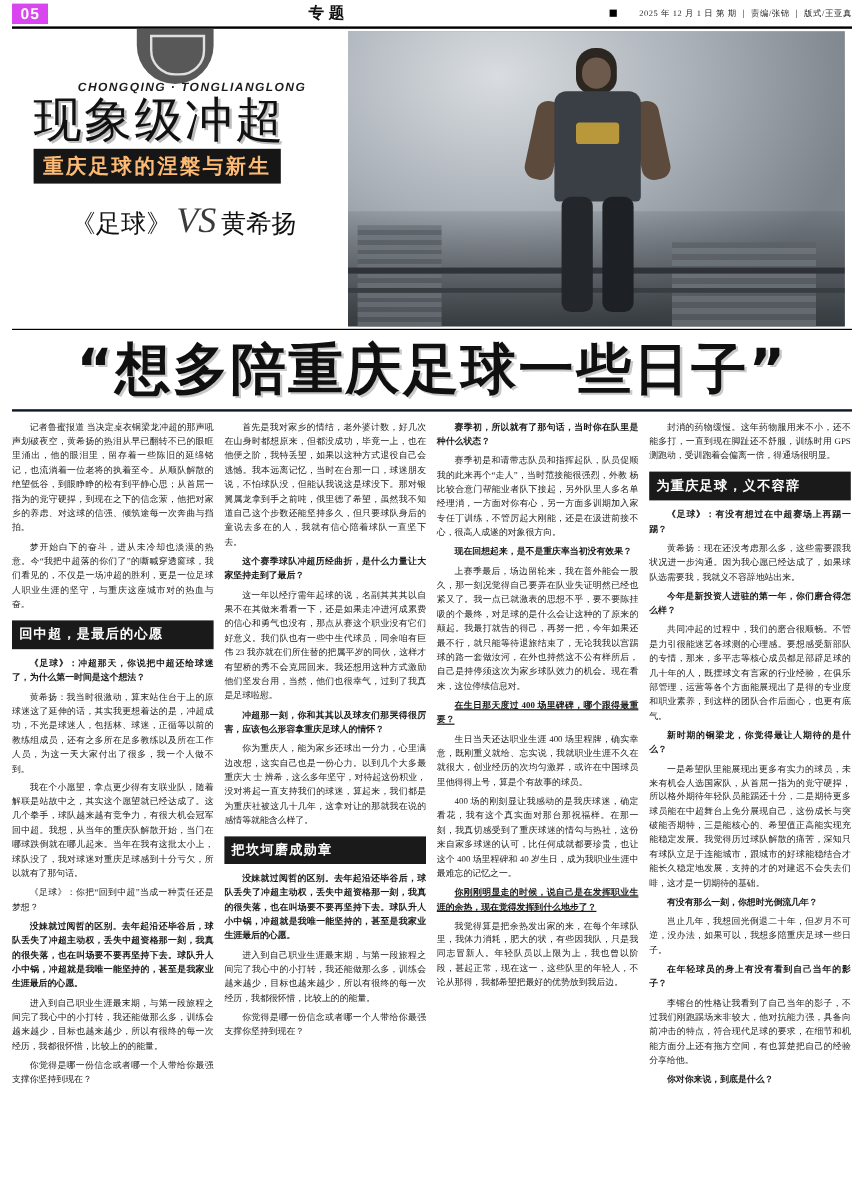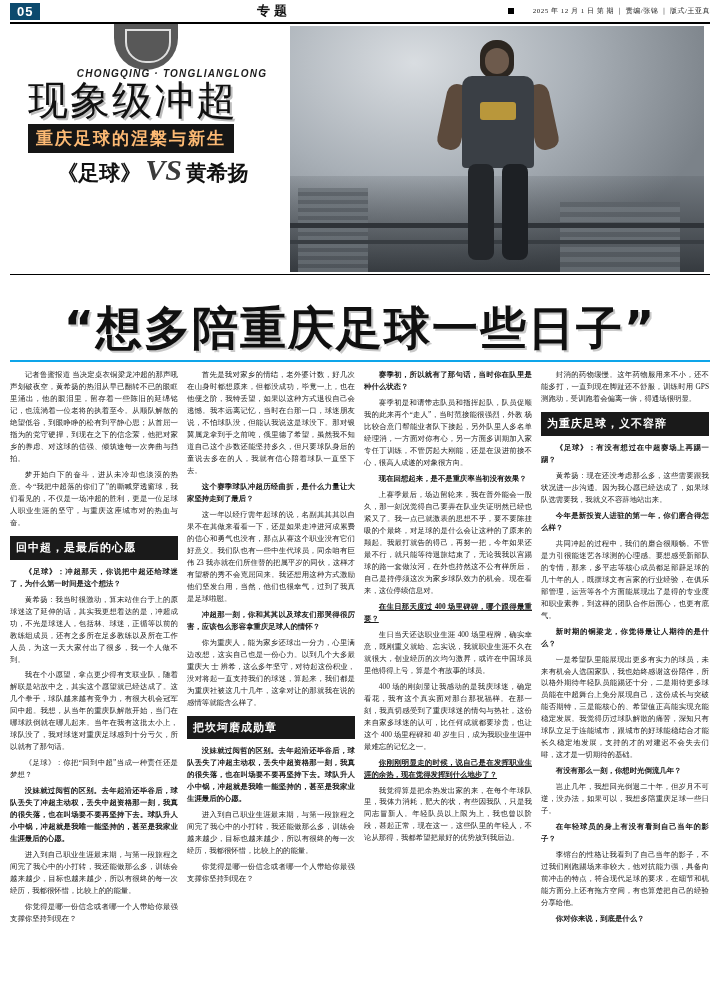--- a/index.html
+++ b/index.html
@@ -6,42 +6,42 @@
   body{
     width:720px;height:996px;background:#ffffff;
     font-family:"Liberation Serif", serif;
     color:#111;
     overflow:hidden;
   }
   .page{position:relative;width:720px;height:996px;box-sizing:border-box;padding:0 10px;}
 
   
   .masthead{display:flex;align-items:center;height:22px;border-bottom:2px solid #000;}
-  .page-num{background:#0c4a6e;color:#fff;font-weight:bold;font-size:13px;
+  .page-num{background:#d946ef;color:#fff;font-weight:bold;font-size:13px;
     padding:1px 7px;letter-spacing:1px;font-family:"Liberation Sans",sans-serif;}
   .mast-mid{flex:1;text-align:center;font-weight:bold;font-size:13px;letter-spacing:4px;}
   .mast-right{font-size:7px;color:#222;letter-spacing:0.5px;display:flex;align-items:center;gap:19px;}
   .mast-sq{display:inline-block;width:6px;height:6px;background:#000;}
 
   
   .hero{position:relative;height:250px;border-bottom:1px solid #000;}
   .crest{position:absolute;left:104px;top:0;width:64px;height:46px;
     background:#4a4a4a;border-radius:0 0 32px 32px;opacity:.92;}
   .crest:after{content:"";position:absolute;left:11px;top:5px;width:42px;height:30px;
     border:2px solid #ddd;border-radius:0 0 21px 21px;}
-  .arc-text{position:absolute;left:27px;top:44px;width:270px;text-align:center;
+  .arc-text{position:absolute;left:15px;top:44px;width:270px;text-align:center;
     font-family:"Liberation Sans",sans-serif;font-size:10px;font-style:italic;
     font-weight:bold;letter-spacing:1.2px;color:#1c1c1c;}
   .title-block{position:absolute;left:18px;top:56px;width:270px;}
   .big-title{font-size:40px;font-weight:normal;letter-spacing:2px;line-height:1;
     color:#111;font-family:"DejaVu Sans",sans-serif;
     text-shadow:2px 2px 0 #bdbdbd;}
   .sub-bar{margin-top:4px;background:#161616;color:#fdba74;font-size:17px;font-weight:bold;
     letter-spacing:2px;padding:3px 8px;display:inline-block;}
-  .vs-line{text-align:center;width:250px;font-size:21px;font-weight:bold;}
+  .vs-line{margin-top:14px;text-align:center;width:250px;font-size:21px;font-weight:normal;}
   .vs-line .vs{font-size:30px;color:#3b3b3b;font-style:italic;padding:0 4px;}
   .photo{position:absolute;right:6px;top:2px;width:414px;height:246px;overflow:hidden;
     background:linear-gradient(180deg,#9fa6ad 0%,#7d858d 40%,#585f66 75%,#3e444a 100%);}
   .ph-sky{position:absolute;inset:0;background:
      radial-gradient(ellipse at 30% 15%,#d9dde1 0%,#a9b0b7 40%,#7b8289 75%);}
   .ph-build{position:absolute;bottom:0;left:0;right:0;height:96px;
      background:linear-gradient(180deg,rgba(60,66,72,.15),rgba(30,34,38,.75));}
   .ph-build:before{content:"";position:absolute;left:8px;bottom:0;width:70px;height:84px;
      background:repeating-linear-gradient(0deg,#6b7278 0 4px,#555b61 4px 8px);opacity:.8;}
   .ph-build:after{content:"";position:absolute;right:24px;bottom:0;width:120px;height:70px;
@@ -52,22 +52,22 @@
   .p-head{position:absolute;left:40px;top:0;width:34px;height:38px;background:#2c2620;border-radius:16px 16px 13px 13px;}
   .p-face{position:absolute;left:45px;top:8px;width:24px;height:26px;background:#6d5a4c;border-radius:12px;}
   .p-torso{position:absolute;left:22px;top:36px;width:72px;height:92px;background:#3a3f45;border-radius:10px 10px 4px 4px;}
   .p-logo{position:absolute;left:40px;top:62px;width:36px;height:18px;background:#c8a13a;border-radius:3px;opacity:.9;}
   .p-armL{position:absolute;left:2px;top:44px;width:24px;height:66px;background:#5c4a3c;border-radius:10px;transform:rotate(12deg);}
   .p-armR{position:absolute;left:90px;top:44px;width:24px;height:66px;background:#5c4a3c;border-radius:10px;transform:rotate(-12deg);}
   .p-legL{position:absolute;left:28px;top:124px;width:26px;height:96px;background:#23262a;border-radius:8px;}
   .p-legR{position:absolute;left:62px;top:124px;width:26px;height:96px;background:#1d2024;border-radius:8px;}
 
   
-  .headline{height:66px;display:flex;align-items:flex-end;justify-content:center;
-    border-bottom:2px solid #0ea5e9;margin-top:19px;}
+  .headline{height:66px;display:flex;align-items:center;justify-content:center;
+    border-bottom:2px solid #0f172a;}
   .headline span{font-size:46px;font-weight:bold;letter-spacing:2px;
     font-family:"DejaVu Sans",sans-serif;color:#101010;
     text-shadow:2px 2px 0 #c9c9c9;}
 
   
   .cols{display:flex;gap:9px;padding-top:7px;height:660px;}
   .col{width:168px;font-size:7.4px;line-height:1.62;text-align:justify;color:#1b1b1b;}
   .col p{margin:0 0 4px 0;text-indent:2em;}
   .sec-head{background:#1a1a1a;color:#fff;font-size:11px;font-weight:bold;
     letter-spacing:1px;padding:3px 6px;margin:7px 0 6px 0;
@@ -162,21 +162,21 @@
     </div>
 
     <div class="col">
       <p>封消的药物缓慢。这年药物服用来不小，还不能多打，一直到现在脚趾还不舒服，训练时用 GPS 测跑动，受训跑着会偏离一倍，得通场很明显。</p>
       <div class="sec-head">为重庆足球，义不容辞</div>
       <p class="q">《足球》：有没有想过在中超赛场上再踢一踢？</p>
       <p>黄希扬：现在还没考虑那么多，这些需要跟我状况进一步沟通。因为我心愿已经达成了，如果球队选需要我，我就义不容辞地站出来。</p>
       <p class="q">今年是新投资人进驻的第一年，你们磨合得怎么样？</p>
       <p>共同冲起的过程中，我们的磨合很顺畅。不管是力引很能迷艺各球测的心理感。要想感受新部队的专情，那来，多平志等核心成员都足部辟足球的几十年的人，既摆球文有言家的行业经验，在俱乐部管理，运营等各个方面能展现出了是得的专业度和职业素养，到这样的团队合作后面心，也更有底气。</p>
       <p class="q">新时期的铜梁龙，你觉得最让人期待的是什么？</p>
-      <p>一是希望队里能展现出更多有实力的球员，未来有机会人选国家队，我也始终感谢这份陪伴，所以格外期待年轻队员能踢还十分，二是期待更多球员能在中超舞台上免分展现自己，这份成长与突破能否期特，三是能核心的、希望值正高能实现充能稳定发展。我觉得历过球队解散的痛苦，深知只有球队立足于连能城市，跟城市的好球能稳结合才能长久稳定地发展，支持的才的对建迟不会失去们啡，这才是一切期待的基础。</p>
+      <p>一是希望队里能展现出更多有实力的球员，未来有机会人选国家队，从首屈一指为的党守硬捍，所以格外期待年轻队员能踢还十分，二是期待更多球员能在中超舞台上免分展现自己，这份成长与突破能否期特，三是能核心的、希望值正高能实现充能稳定发展。我觉得历过球队解散的痛苦，深知只有球队立足于连能城市，跟城市的好球能稳结合才能长久稳定地发展，支持的才的对建迟不会失去们啡，这才是一切期待的基础。</p>
       <p class="q">有没有那么一刻，你想时光倒流几年？</p>
       <p>岂止几年，我想回光倒退二十年，但岁月不可逆，没办法，如果可以，我想多陪重庆足球一些日子。</p>
       <p class="q">在年轻球员的身上有没有看到自己当年的影子？</p>
       <p>李镕台的性格让我看到了自己当年的影子，不过我们刚跑踢场来非较大，他对抗能力强，具备向前冲击的特点，符合现代足球的要求，在细节和机能方面分上还有拖方空间，有也算楚把自己的经验分享给他。</p>
       <p class="q">你对你来说，到底是什么？</p>
     </div>
 
   </div>
 </div>
 

